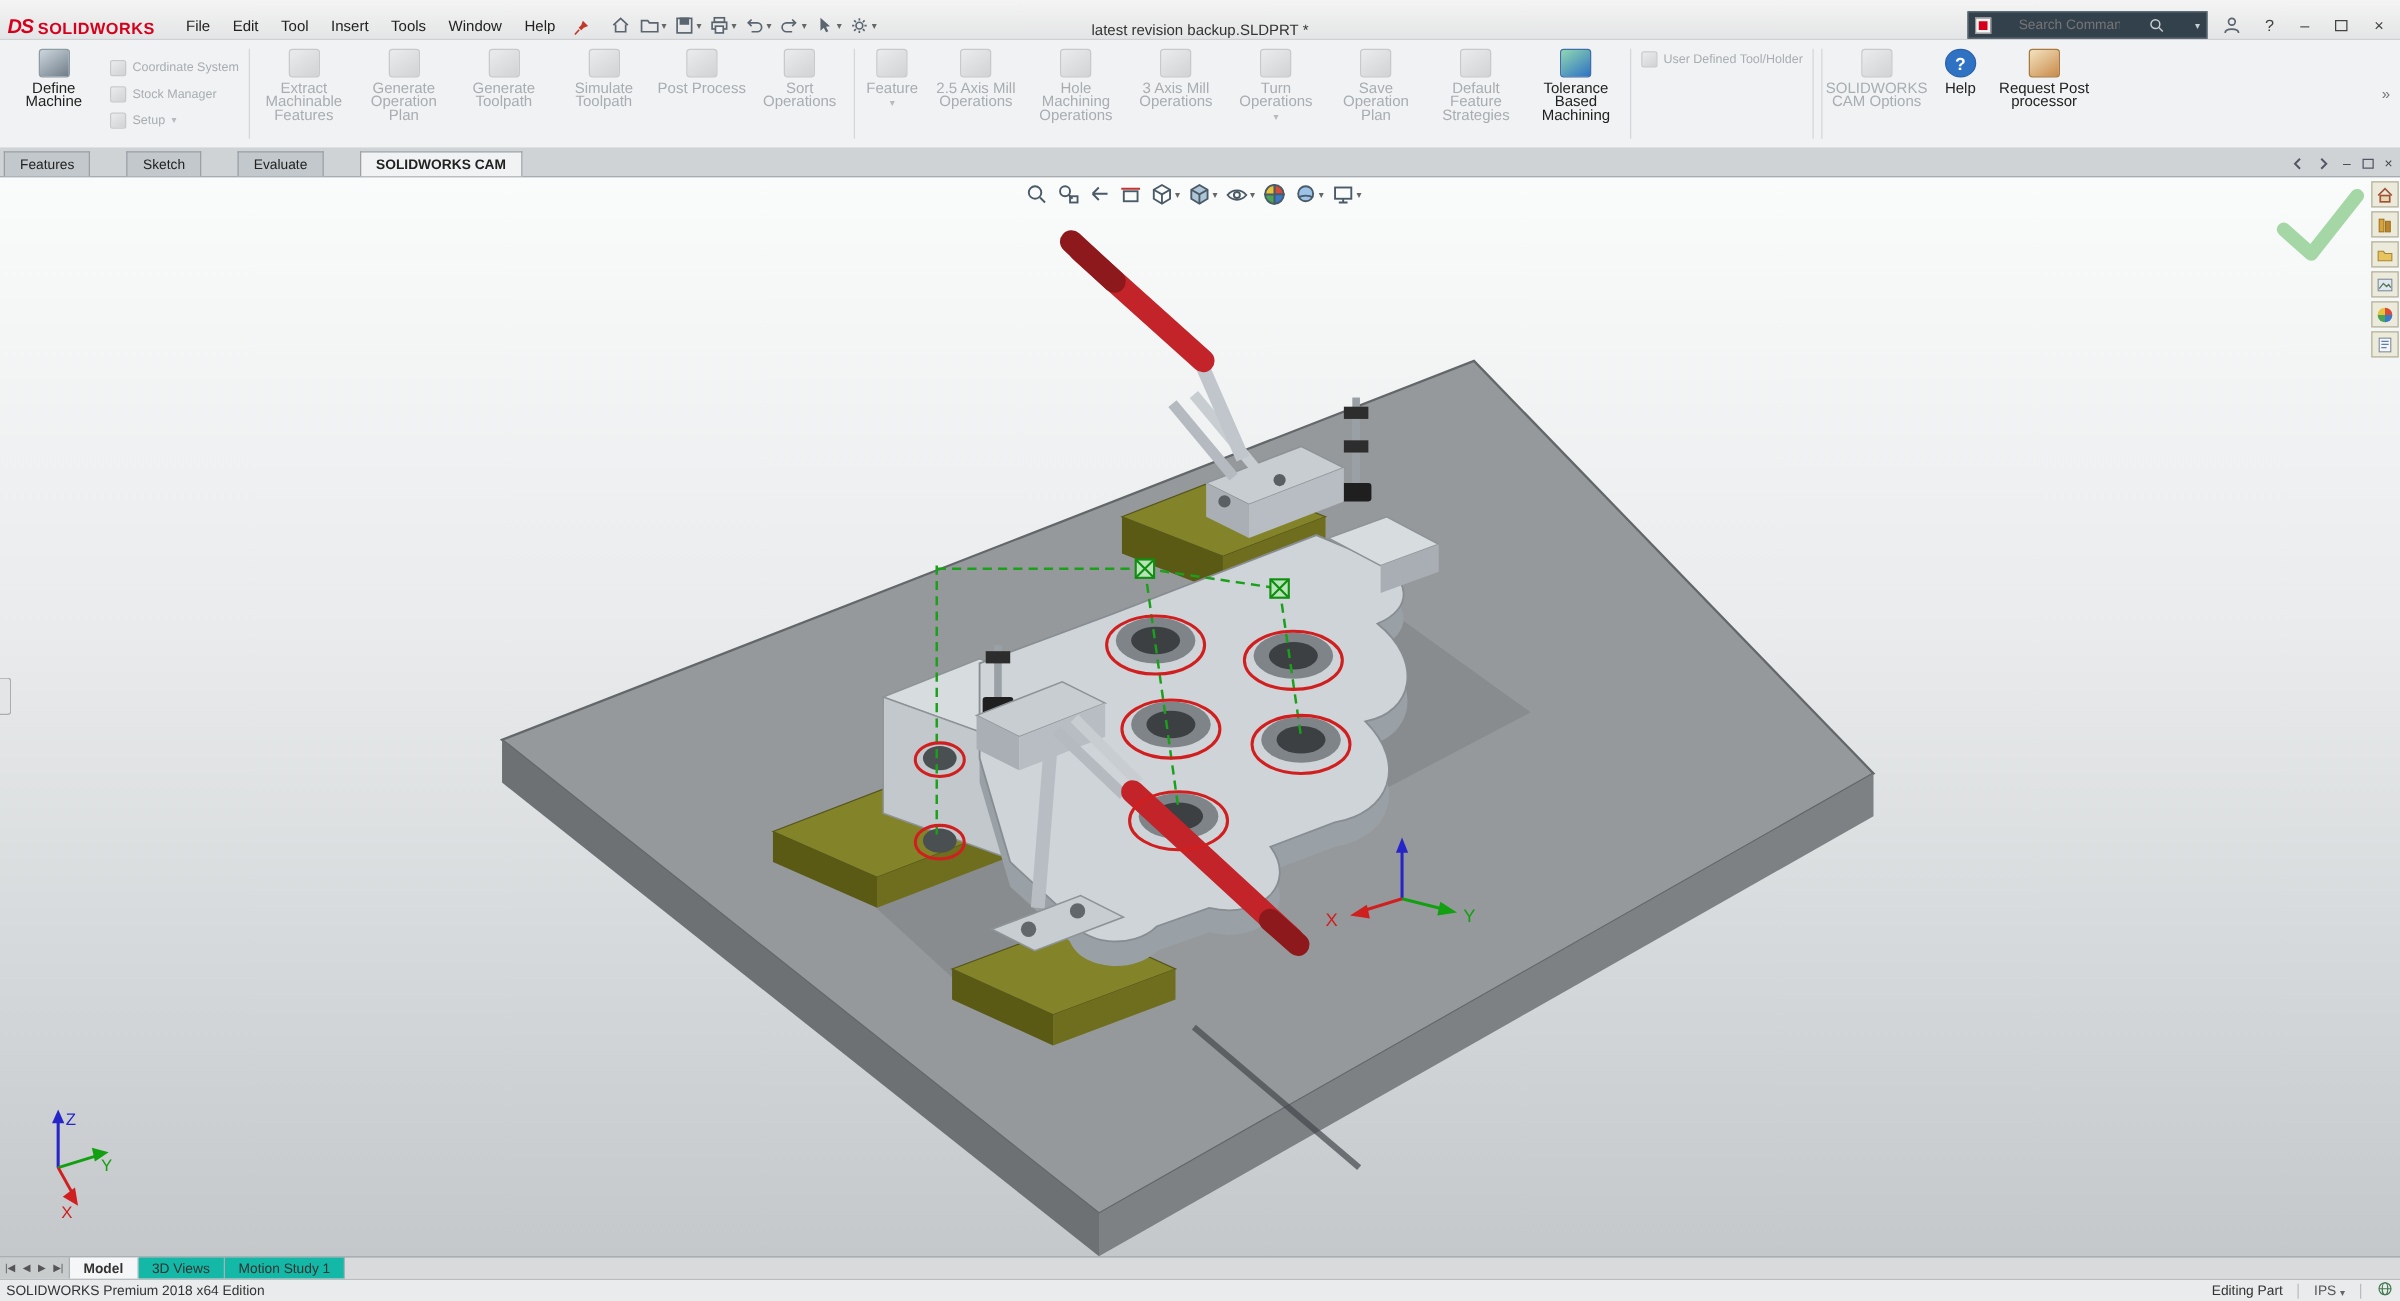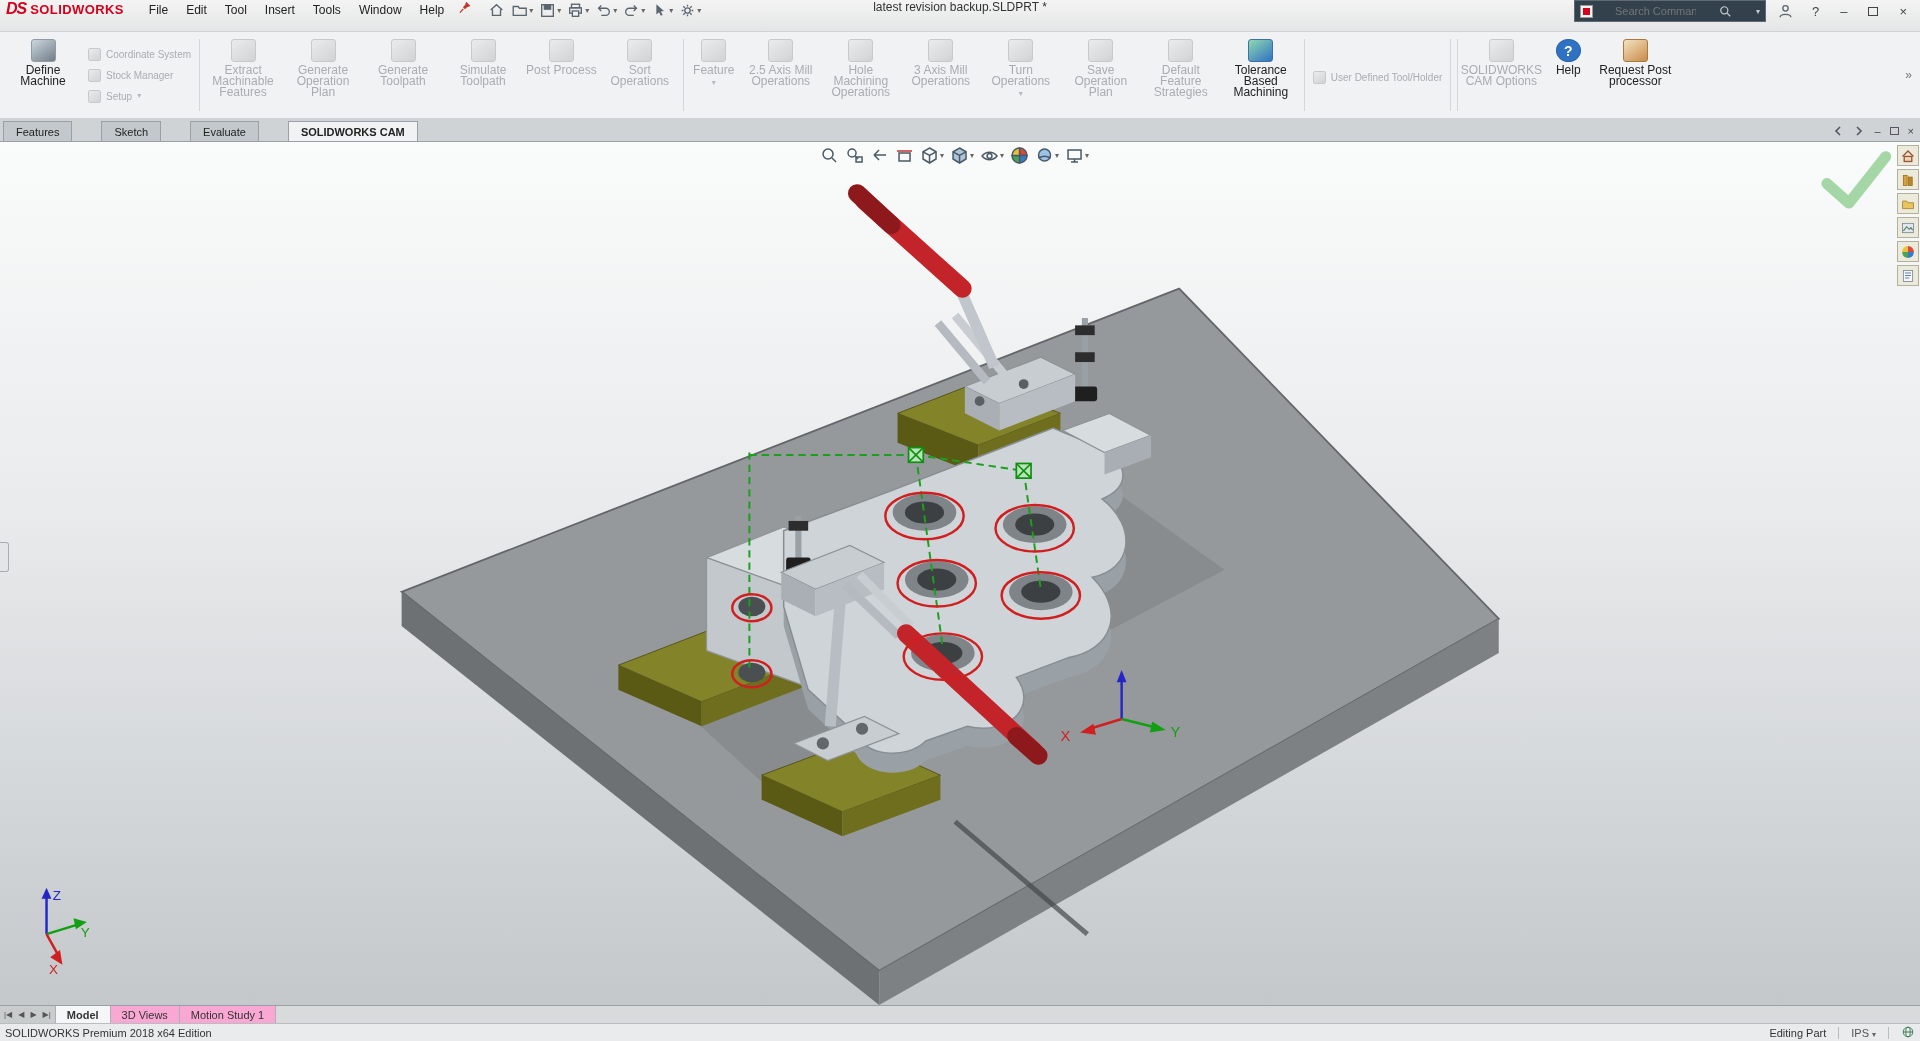--- a/index.html
+++ b/index.html
@@ -2,21 +2,21 @@
 <html><head>
 <meta charset="utf-8">
 <style>
   *{margin:0;padding:0;box-sizing:border-box;font-family:"Liberation Sans","DejaVu Sans",sans-serif;}
   html,body{width:1920px;height:1041px;overflow:hidden;}
   body{background:#e9eaeb;}
   .window{position:relative;width:1920px;height:1041px;background:#e9eaeb;}
 
   
   .titlebar{position:absolute;top:0;left:0;right:0;height:32px;background:linear-gradient(#f4f4f4,#e4e5e6);
-            border-bottom:1px solid #cfd1d3;display:flex;align-items:flex-start;padding:0 6px;}
+            border-bottom:1px solid #cfd1d3;display:flex;align-items:flex-end;padding:0 6px;}
   .logo{display:flex;align-items:center;gap:4px;}
   .logo-ds{font-size:16px;font-weight:bold;font-style:italic;color:#d6001c;letter-spacing:-1px;}
   .logo-text{font-size:13px;font-weight:bold;color:#d6001c;letter-spacing:.4px;}
   .menubar{display:flex;margin-left:16px;}
   .menu-item{font-size:12px;color:#222;padding:3px 9px;cursor:default;}
   .pin{margin-left:4px;display:flex;align-items:center;}
   .qat{display:flex;align-items:center;margin-left:12px;}
   .qbtn{display:flex;align-items:center;padding:2px 3px;color:#5a6570;}
   .qbtn svg{width:17px;height:17px;stroke:#5a6570;fill:none;stroke-width:1.5;}
   .dd-sm{font-size:8px;color:#666;margin-left:1px;}
@@ -34,21 +34,21 @@
   .restore-box{width:10px;height:9px;border:1.5px solid #444;display:inline-block;margin:0 7px;}
 
   
   .ribbon{position:absolute;top:32px;left:0;right:0;height:86px;background:#f1f2f3;display:flex;align-items:stretch;padding:2px 3px;}
   .lbtn{min-width:54px;max-width:80px;display:flex;flex-direction:column;align-items:center;padding:5px 3px 2px;row-gap:3px;cursor:default;}
   .licon{width:25px;height:23px;border-radius:3px;background:linear-gradient(145deg,#dfe6ea,#9fb0bc);border:1px solid #8d9ba5;flex:none;display:flex;align-items:center;justify-content:center;}
   .llabel{font-size:12px;line-height:11px;text-align:center;color:#222;}
   .sbtn{display:flex;align-items:center;gap:5px;height:19px;padding:0 5px;font-size:10px;color:#222;cursor:default;}
   .sicon{width:13px;height:13px;border-radius:2px;background:linear-gradient(145deg,#dfe6ea,#9fb0bc);border:1px solid #8d9ba5;flex:none;}
   .scol{display:flex;flex-direction:column;justify-content:center;gap:2px;}
-  .scol.single{justify-content:center;padding-top:4px;}
+  .scol.single{justify-content:flex-start;padding-top:4px;}
   .vsep{width:1px;background:#d4d7da;margin:5px 3px;}
   .dis .llabel,.dis .slabel,.dis{color:#a8adb2;}
   .dis .licon,.dis .sicon{opacity:.45;filter:grayscale(.9);}
   .slabel{white-space:nowrap;}
   .dd{font-size:8px;color:#555;line-height:8px;}
   .dis .dd{color:#b5babe;}
   .i-machine{background:linear-gradient(145deg,#cdd6dd,#6f7d88);}
   .i-tbm{background:linear-gradient(145deg,#8fd8b0,#2f72c4);border-color:#3f6fa8;}
   .en-blue{background:linear-gradient(145deg,#dce9f8,#6f9bd1);border-color:#5f87b8;}
   .i-help{background:#2f72c4;border-color:#2a62a8;border-radius:50%;color:#fff;font-weight:bold;font-size:14px;}
@@ -72,21 +72,21 @@
   .hbtn svg{width:19px;height:19px;stroke:#4a5a66;fill:none;stroke-width:1.5;}
   .taskpane{position:absolute;right:1px;top:3px;display:flex;flex-direction:column;gap:3px;}
   .tpbtn{width:22px;height:21px;background:#eceadb;border:1px solid #b4b09b;display:flex;align-items:center;justify-content:center;}
   .tpbtn svg{width:16px;height:16px;}
   .panel-handle{position:absolute;left:0;top:400px;width:9px;height:30px;background:#e3e5e6;border:1px solid #a8adb1;border-left:none;border-radius:0 3px 3px 0;}
 
   
   .modeltabs{position:absolute;top:1005px;left:0;right:0;height:18px;background:#d8dadb;border-top:1px solid #9aa0a5;display:flex;align-items:stretch;font-size:11px;}
   .mt-nav{display:flex;align-items:center;background:#c9cccd;padding:0 3px;gap:4px;font-size:8px;color:#555;border-right:1px solid #aab0b4;}
   .mt-nav span{padding:0 1px;}
-  .mtab{padding:0 11px;display:flex;align-items:center;border-right:1px solid #aab0b4;background:#f9a8d4;color:#333;cursor:default;}
+  .mtab{padding:0 11px;display:flex;align-items:center;border-right:1px solid #aab0b4;background:#14b8a6;color:#333;cursor:default;}
   .mtab.active{background:#f5f6f7;font-weight:bold;}
 
   
   .statusbar{position:absolute;top:1023px;left:0;right:0;height:18px;background:#e9ebec;border-top:1px solid #b9bdc0;display:flex;align-items:center;font-size:11px;color:#333;padding:0 5px;}
   .sb-right{margin-left:auto;display:flex;align-items:center;gap:12px;}
   .sb-sep{width:1px;height:12px;background:#b9bdc0;}
   .sb-units{display:flex;align-items:flex-end;gap:2px;color:#555;}
   .sb-right svg{width:14px;height:14px;stroke:#3f7a4f;fill:none;stroke-width:1.3;}
 </style>
 </head>

